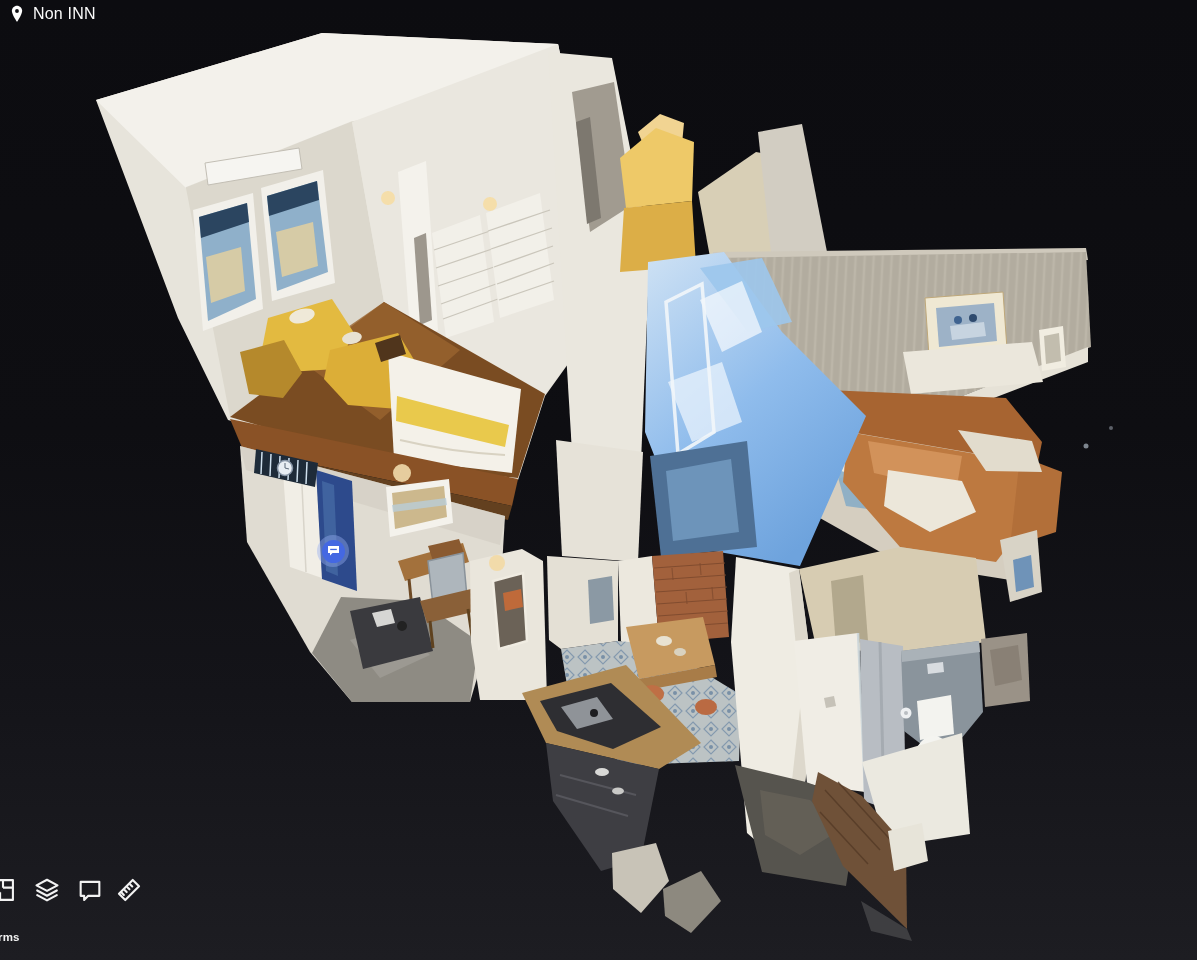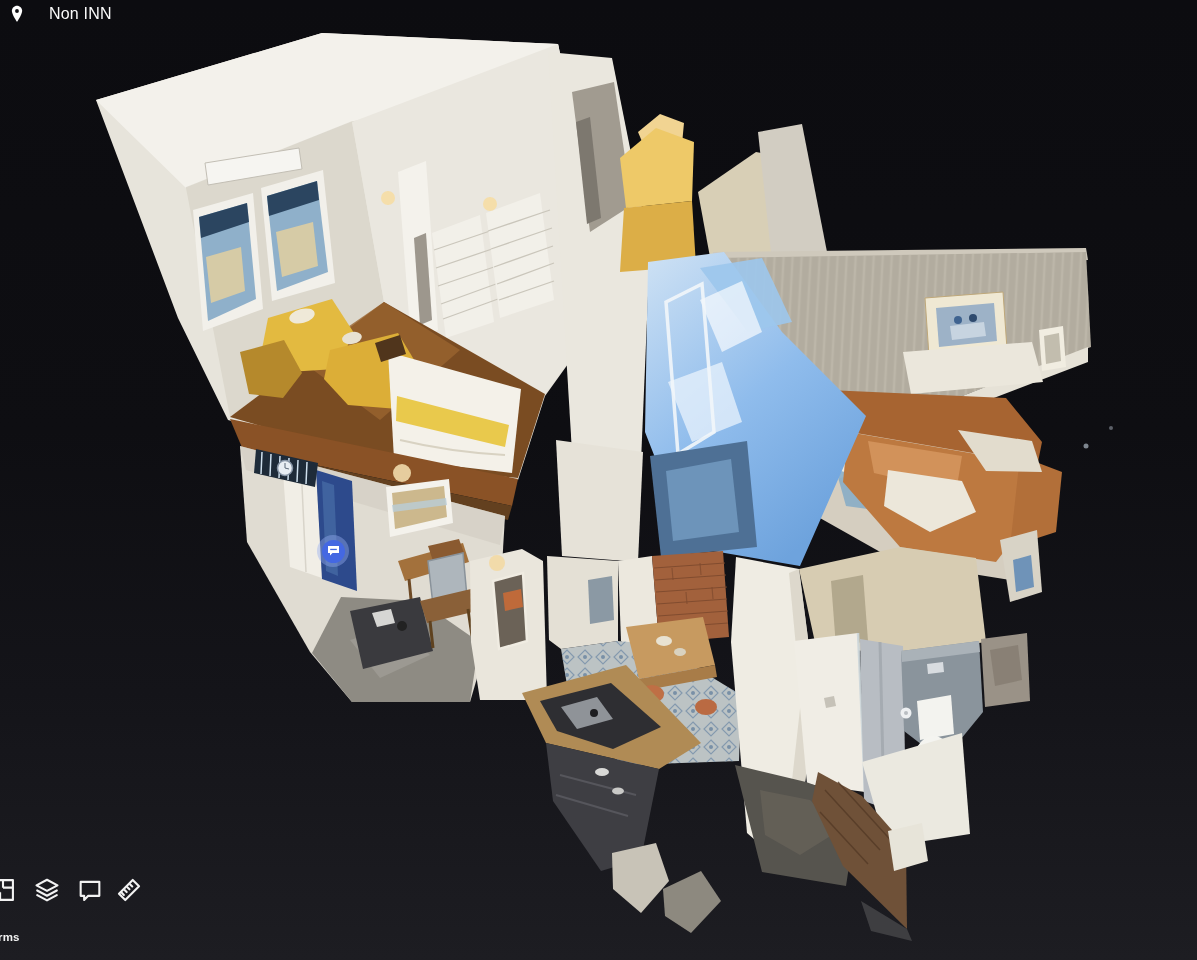--- a/index.html
+++ b/index.html
@@ -5,21 +5,21 @@
   html,body{margin:0;padding:0;}
   body{
     width:1197px;height:960px;overflow:hidden;position:relative;
     background:linear-gradient(180deg,#0c0c10 0%,#0e0e12 45%,#141419 72%,#1d1d22 100%);
     font-family:"Liberation Sans", sans-serif;
     -webkit-font-smoothing:antialiased;
   }
   .stage{position:absolute;inset:0;cursor:grab;}
   .stage svg{display:block;}
   
-  .hdr{position:absolute;top:4px;left:7px;display:flex;align-items:center;gap:22px;z-index:30;}
+  .hdr{position:absolute;top:4px;left:7px;display:flex;align-items:center;gap:6px;z-index:30;}
   .hdr .ttl{color:#fafafa;font-size:16px;font-weight:400;letter-spacing:.2px;}
   
   .mattertag{position:absolute;width:32px;height:32px;margin:-16px 0 0 -16px;z-index:25;cursor:pointer;}
   .mt-ring{position:absolute;inset:0;border-radius:50%;background:rgba(148,172,240,.42);}
   .mt-disc{position:absolute;left:4.5px;top:4.5px;width:23px;height:23px;border-radius:50%;
            background:#4468e2;display:flex;align-items:center;justify-content:center;}
   
   .toolbar{position:absolute;left:0;bottom:52px;height:34px;z-index:30;}
   .tool{position:absolute;top:0;width:32px;height:32px;background:none;border:none;padding:2px;
         cursor:pointer;color:#f2f2f2;}

